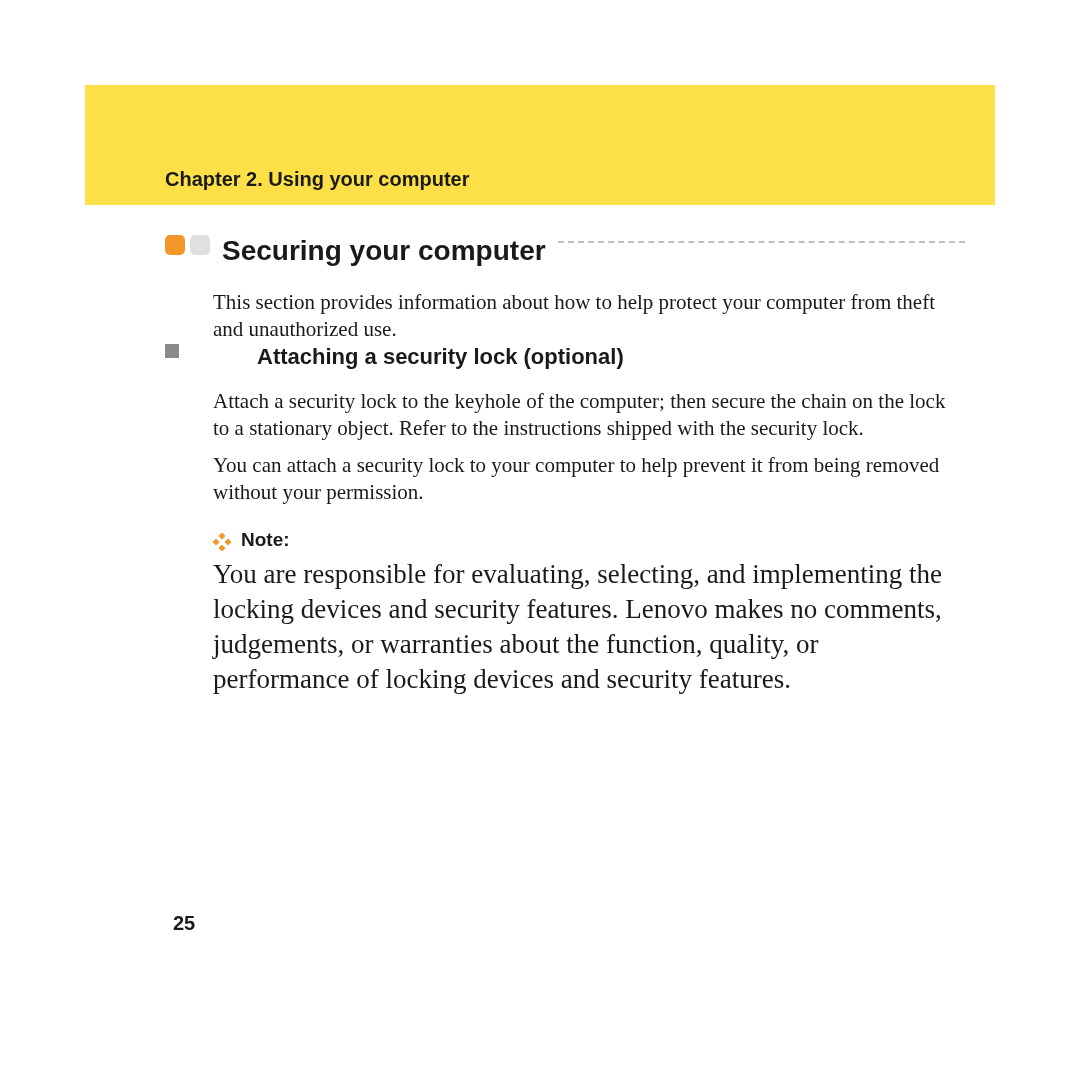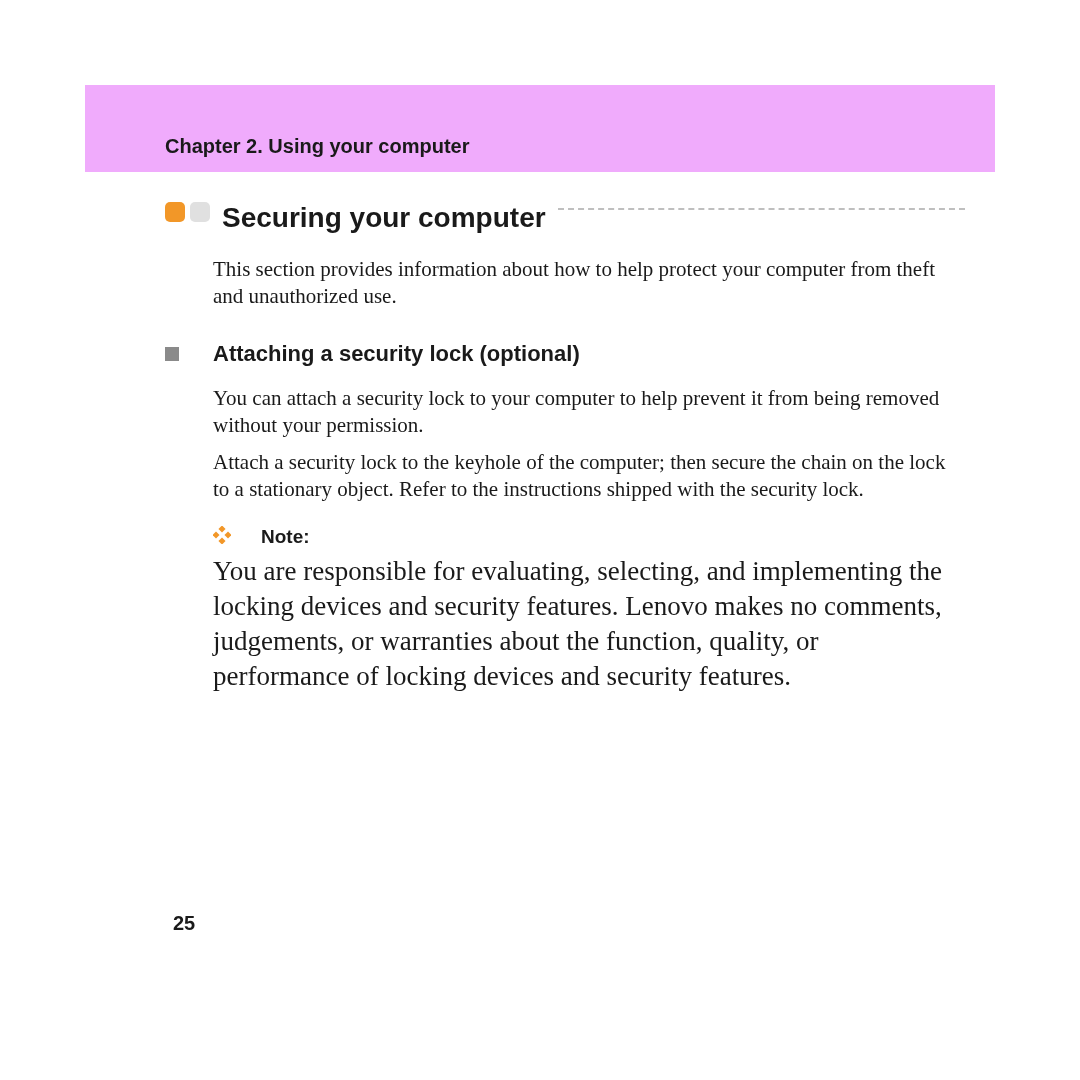--- a/index.html
+++ b/index.html
@@ -13,22 +13,22 @@
   .page {
     position: absolute;
     left: 85px;
     top: 85px;
     width: 910px;
     height: 910px;
     background: #ffffff;
   }
   .header-band {
     width: 100%;
-    height: 87px;
-    background: #f0abfc;
+    height: 120px;
+    background: #fde047;
     position: relative;
   }
   .chapter-title {
     position: absolute;
     left: 80px;
     bottom: 14px;
     font-family: Arial, Helvetica, sans-serif;
     font-weight: bold;
     font-size: 20px;
     color: #1a1a1a;
@@ -73,23 +73,22 @@
   .intro-text {
     margin-top: 22px;
     padding-left: 128px;
     padding-right: 50px;
     font-size: 21px;
     line-height: 1.3;
     color: #1a1a1a;
   }
   .subsection-row {
     display: flex;
-    align-items: center;
-    margin-top: 30px;
     padding-left: 80px;
+    gap: 44px;
   }
   .square-bullet {
     width: 14px;
     height: 14px;
     background: #8a8a8a;
     flex-shrink: 0;
   }
   .subsection-title {
     font-family: Arial, Helvetica, sans-serif;
     font-weight: bold;
@@ -101,24 +100,23 @@
     margin-top: 18px;
     padding-left: 128px;
     padding-right: 45px;
     font-size: 21px;
     line-height: 1.3;
     color: #1a1a1a;
   }
   .body-para + .body-para { margin-top: 10px; }
   .note-row {
     display: flex;
-    align-items: flex-start;
+    align-items: flex-end;
     margin-top: 22px;
     padding-left: 128px;
-    gap: 20px;
   }
   .note-icon {
     width: 18px;
     height: 18px;
     position: relative;
     flex-shrink: 0;
   }
   .note-icon svg { display: block; }
   .note-label {
     font-family: Arial, Helvetica, sans-serif;
@@ -161,22 +159,22 @@
     <div class="dash-line"></div>
   </div>
 
   <div class="intro-text">This section provides information about how to help protect your computer from theft and unauthorized use.</div>
 
   <div class="subsection-row">
     <div class="square-bullet"></div>
     <div class="subsection-title">Attaching a security lock (optional)</div>
   </div>
 
+  <div class="body-para">Attach a security lock to the keyhole of the computer; then secure the chain on the lock to a stationary object. Refer to the instructions shipped with the security lock.</div>
   <div class="body-para">You can attach a security lock to your computer to help prevent it from being removed without your permission.</div>
-  <div class="body-para">Attach a security lock to the keyhole of the computer; then secure the chain on the lock to a stationary object. Refer to the instructions shipped with the security lock.</div>
 
   <div class="note-row">
     <div class="note-icon">
       <svg viewBox="0 0 18 18" width="18" height="18">
         <rect x="6.5" y="0.5" width="5" height="5" transform="rotate(45 9 3)" fill="#f29728"></rect>
         <rect x="0.5" y="6.5" width="5" height="5" transform="rotate(45 3 9)" fill="#f29728"></rect>
         <rect x="12.5" y="6.5" width="5" height="5" transform="rotate(45 15 9)" fill="#f29728"></rect>
         <rect x="6.5" y="12.5" width="5" height="5" transform="rotate(45 9 15)" fill="#f29728"></rect>
       </svg>
     </div>

